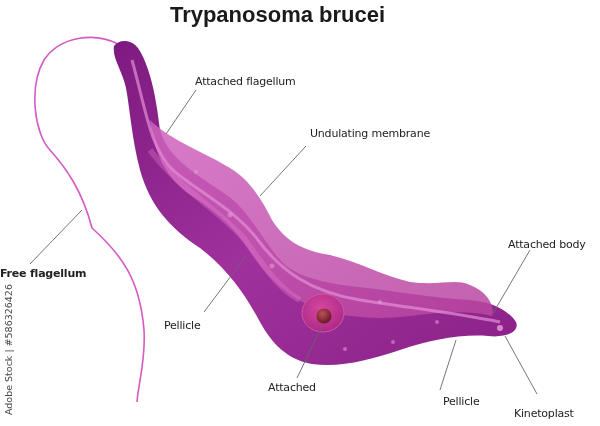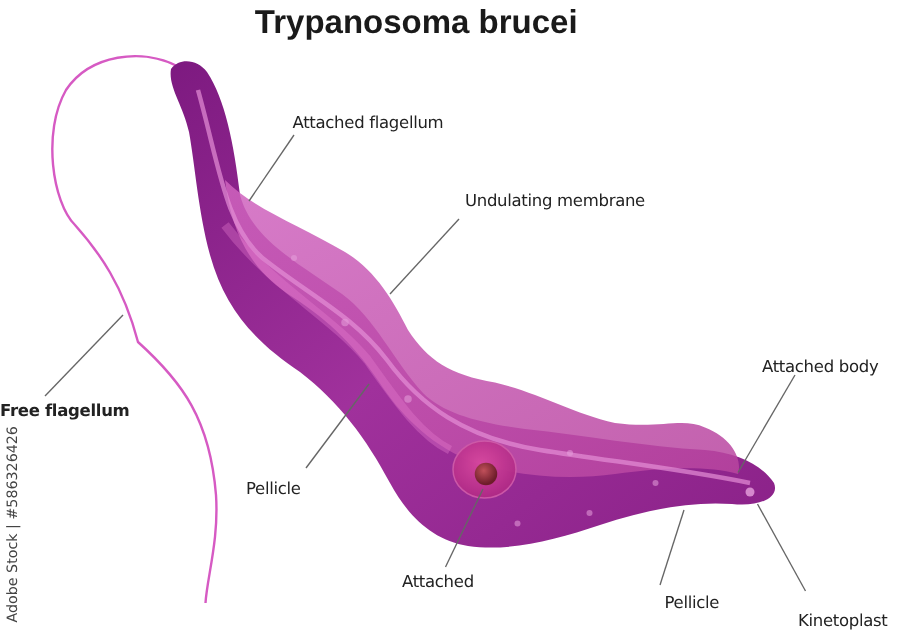--- a/index.html
+++ b/index.html
@@ -82,16 +82,16 @@
     <line x1="530" y1="250" x2="492" y2="315"></line>
   </g>
 </svg>
 
 <div class="lbl" style="left:195px; top:75px;">Attached flagellum</div>
 <div class="lbl" style="left:310px; top:127px;">Undulating membrane</div>
 <div class="lbl" style="left:0px; top:267px;font-weight:bold;">Free flagellum</div>
 <div class="lbl" style="left:164px; top:319px;">Pellicle</div>
 <div class="lbl" style="left:268px; top:381px;">Attached</div>
 <div class="lbl" style="left:443px; top:395px;">Pellicle</div>
-<div class="lbl" style="left:532px; top:407px;text-align:right;">Kinetoplast</div>
+<div class="lbl" style="left:514px; top:407px;text-align:right;">Kinetoplast</div>
 <div class="lbl" style="left:508px; top:238px;">Attached body</div>
 
 <div class="credit">Adobe Stock | #586326426</div>
 
 </body></html>

